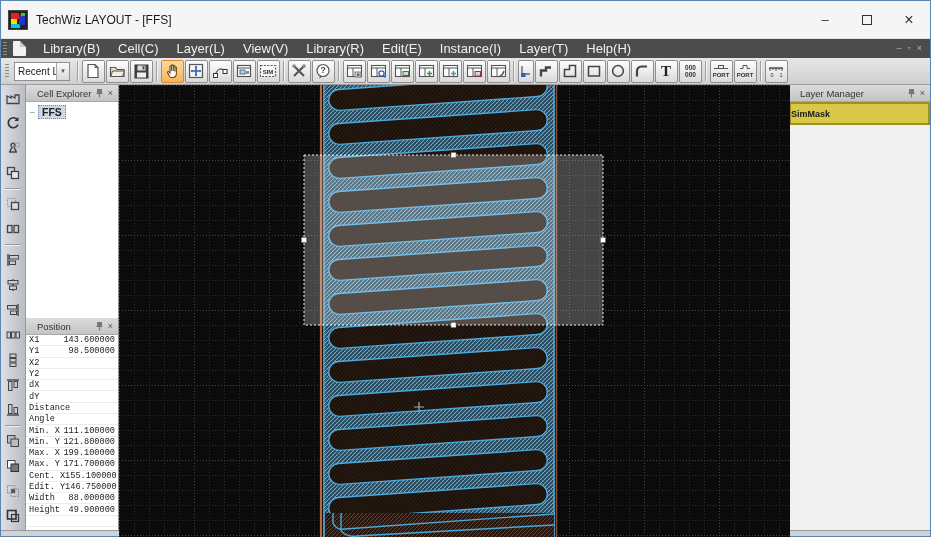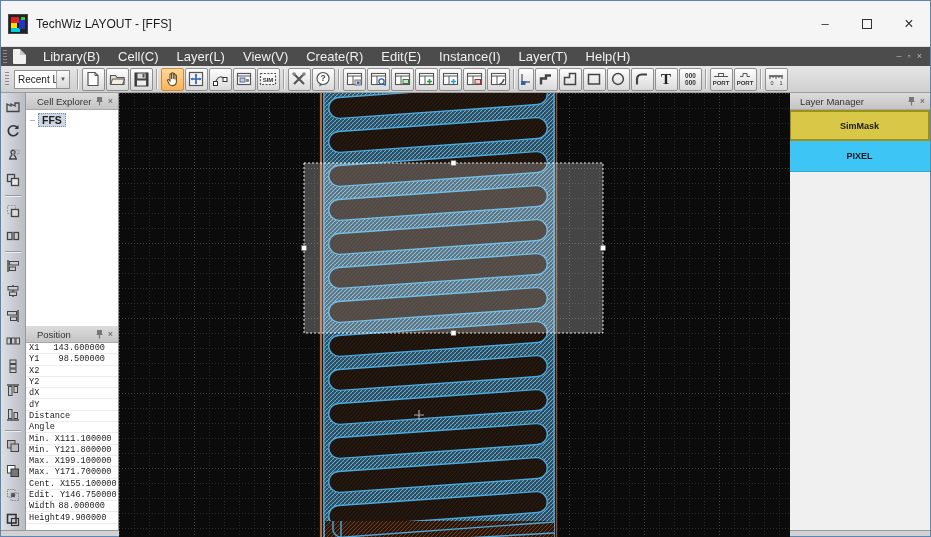--- a/index.html
+++ b/index.html
@@ -1,21 +1,21 @@
 <!DOCTYPE html>
 <html><head>
 <meta charset="utf-8">
 <style>
   * { box-sizing: border-box; margin: 0; padding: 0; }
   html,body { width: 931px; height: 537px; }
   body { font-family: "Liberation Sans", "DejaVu Sans", sans-serif; background:#d4d4d4; overflow:hidden; }
   #app { width:931px; height:537px; border:1px solid #5a86b0; display:flex; flex-direction:column; background:#f2f2f2; }
 
   
-  .titlebar { height:46px; background:#f5f5f5; display:flex; align-items:center; flex:0 0 auto; border-bottom:1px solid #e0e0e0;}
+  .titlebar { height:38px; background:#f5f5f5; display:flex; align-items:center; flex:0 0 auto; border-bottom:1px solid #e0e0e0;}
   .app-icon { width:20px; height:20px; margin:0 8px 0 7px; position:relative; background:#222; border:1px solid #444; }
   .app-icon .b1{position:absolute;left:2px;top:2px;width:8px;height:6px;background:#d22;}
   .app-icon .b2{position:absolute;left:2px;top:8px;width:6px;height:5px;background:#fd0;}
   .app-icon .b3{position:absolute;left:2px;top:13px;width:9px;height:4px;background:#0cd;}
   .app-icon .b4{position:absolute;left:10px;top:4px;width:6px;height:10px;background:#23c;}
   .app-icon .b5{position:absolute;left:12px;top:2px;width:4px;height:3px;background:#3c3;}
   .title-text { font-size:12px; color:#1a1a1a; }
   .win-controls { margin-left:auto; display:flex; height:100%; }
   .win-btn { width:42px; height:100%; display:flex; align-items:center; justify-content:center; font-size:13px; color:#333; cursor:default; }
   .win-btn.max span { display:block; width:10px; height:10px; border:1.4px solid #333; }
@@ -51,28 +51,28 @@
   .panel-title { height:17px; background:linear-gradient(#dcdcdc,#c4c4c4); border-bottom:1px solid #a8a8a8; display:flex; align-items:center; font-size:9.5px; color:#333; padding:0 2px 0 11px; flex:0 0 auto;}
   .panel-title .pt-label { flex:1; white-space:nowrap; overflow:hidden; }
   .pt-ico { width:11px; height:11px; display:flex; align-items:center; justify-content:center; color:#555; font-size:9px; }
   .cellx-body { height:216px; background:#fff; padding:3px 0 0 4px; font-size:10px; color:#222; }
   .tree-row { display:flex; align-items:center; gap:3px; }
   .tree-exp { color:#888; font-size:9px; }
   .tree-node { background:#cfd7e4; border:1px dotted #7a8aa8; padding:0 3px; font-weight:bold; font-size:10.5px; }
   .pos-body { flex:1; background:#fff; overflow:hidden;font-family:Liberation Mono, monospace; }
   .prow { display:flex; height:11.3px; border-bottom:1px solid #ededed; font-size:8.6px; color:#222; align-items:center; }
   .prow .pl { padding-left:3px; flex:1; white-space:nowrap; }
-  .prow .pv { padding-right:13px; text-align:right; white-space:nowrap; }
+  .prow .pv { padding-right:3px; text-align:right; white-space:nowrap; }
   
   .canvas-wrap { flex:1; position:relative; background:#0b0b0b; min-width:0; }
   .canvas-wrap svg { position:absolute; left:0; top:0; }
   
   .dock { width:142px; background:#f0f0f0; border-left:1px solid #a8a8a8; display:flex; flex-direction:column; }
   .layer-rows { display:flex; flex-direction:column; }
-  .layer-row { height:31px; display:flex; align-items:center; justify-content:center; font-size:9px; font-weight:bold; color:#1a1a1a; border-bottom:1px solid rgba(0,0,0,.15); }
+  .layer-row { height:23px; display:flex; align-items:center; justify-content:flex-start; font-size:9px; font-weight:bold; color:#1a1a1a; border-bottom:1px solid rgba(0,0,0,.15); }
   
   .bottom-strip { height:6px; background:#d2d2d2; border-top:1px solid #9a9a9a; flex:0 0 auto; }
 </style>
 </head>
 <body>
 
 <div id="app">
 
   <div class="titlebar">
     <div class="app-icon">
@@ -92,21 +92,21 @@
     </div>
   </div>
 
   <div class="menubar">
     <div class="grip"></div>
     <div class="menu-docicon"></div>
     <div class="menu-item">Library(B)</div>
     <div class="menu-item">Cell(C)</div>
     <div class="menu-item">Layer(L)</div>
     <div class="menu-item">View(V)</div>
-    <div class="menu-item">Create(R)</div>
+    <div class="menu-item">Library(R)</div>
     <div class="menu-item">Edit(E)</div>
     <div class="menu-item">Instance(I)</div>
     <div class="menu-item">Layer(T)</div>
     <div class="menu-item">Help(H)</div>
     <div class="mdi-controls">
       <div class="mdi-btn">–</div>
       <div class="mdi-btn">▫</div>
       <div class="mdi-btn">×</div>
     </div>
   </div>
@@ -638,21 +638,18 @@
               <path d="M2 1h5v4l1 1H1l1-1z" fill="#777"></path>
               <path d="M4.5 6v3.5" stroke="#777" stroke-width="1.2"></path>
             </svg>
           </div>
         <div class="pt-ico">×</div>
       </div>
       <div class="layer-rows">
         <div class="layer-row" style="background: rgb(217, 200, 71); border: 2px solid rgb(158, 143, 30);">
             <span>SimMask</span>
           </div>
-        <div class="layer-row" style="background: rgb(61, 198, 245);">
-            <span>PIXEL</span>
-          </div>
       </div>
     </div>
   </div>
 
   <div class="bottom-strip"></div>
 </div>
 
 </body></html>

